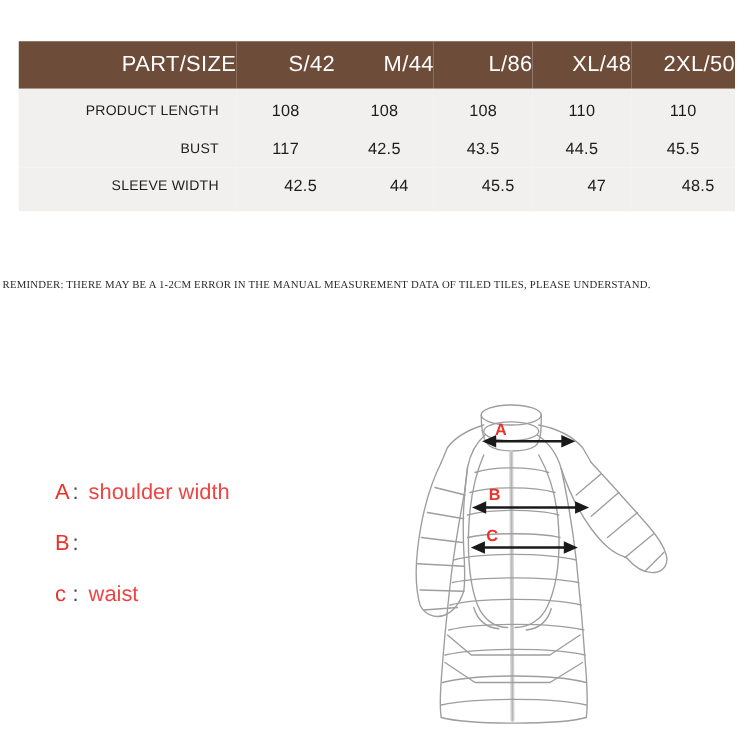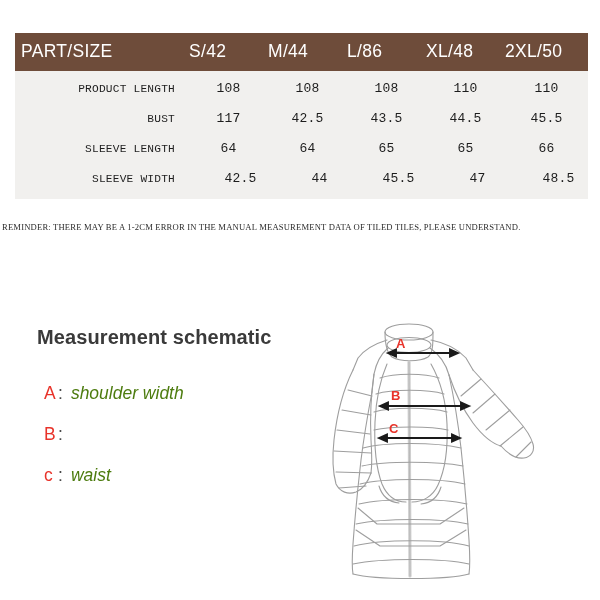--- a/index.html
+++ b/index.html
@@ -31,29 +31,28 @@
   }
   .size-table thead tr {
     background: #6e4c3a;
   }
   .size-table thead th {
     color: #ffffff;
     font-size: 17.5px;
     font-weight: 400;
     letter-spacing: 0.3px;
     padding: 8px 0 9px 0;
-    text-align: left;
+    text-align: right;
     border: none;
   }
   .size-table thead th.part-col {
     padding-left: 6px;
   }
   .size-table tbody {
     background: #f1f0ee;
-    font-family: Liberation Mono, monospace;
   }
   .size-table tbody td {
     font-size: 13px;
     color: #1d1d1d;
     text-align: center;
     padding: 7.5px 0;
     letter-spacing: 0.2px;
     border: none;
   }
   .size-table tbody td.row-label {
@@ -107,22 +106,21 @@
     color: #e8332a;
     width: 22px;
     flex: 0 0 auto;
   }
   .legend-colon {
     color: #4a4a4a;
     margin-left: -8px;
     margin-right: 8px;
   }
   .legend-val {
-    color: #4d7c0f;
-    font-style: italic;
+    color: #ef4444;
   }
 
   .coat-wrap {
     position: absolute;
     left: 330px;
     top: 318px;
     width: 270px;
     height: 282px;
   }
   .coat-svg { display: block; }
@@ -165,41 +163,32 @@
       </tr>
       <tr>
         <td class="row-label">BUST</td>
         <td>117</td>
         <td>42.5</td>
         <td>43.5</td>
         <td>44.5</td>
         <td>45.5</td>
       </tr>
       <tr>
-        <td class="row-label">SLEEVE LENGTH</td>
-        <td>64</td>
-        <td>64</td>
-        <td>65</td>
-        <td>65</td>
-        <td>66</td>
-      </tr>
-      <tr>
         <td class="row-label">SLEEVE WIDTH</td>
         <td>42.5</td>
         <td>44</td>
         <td>45.5</td>
         <td>47</td>
         <td>48.5</td>
       </tr>
     </tbody>
   </table>
 
   <div class="reminder">REMINDER: THERE MAY BE A 1-2CM ERROR IN THE MANUAL MEASUREMENT DATA OF TILED TILES, PLEASE UNDERSTAND.</div>
 
-  <div class="schematic-title">Measurement schematic</div>
 
   <div class="legend">
     <div class="legend-row">
       <span class="legend-key">A</span>
       <span class="legend-colon">:</span>
       <span class="legend-val">shoulder width</span>
     </div>
     <div class="legend-row">
       <span class="legend-key">B</span>
       <span class="legend-colon">:</span>

